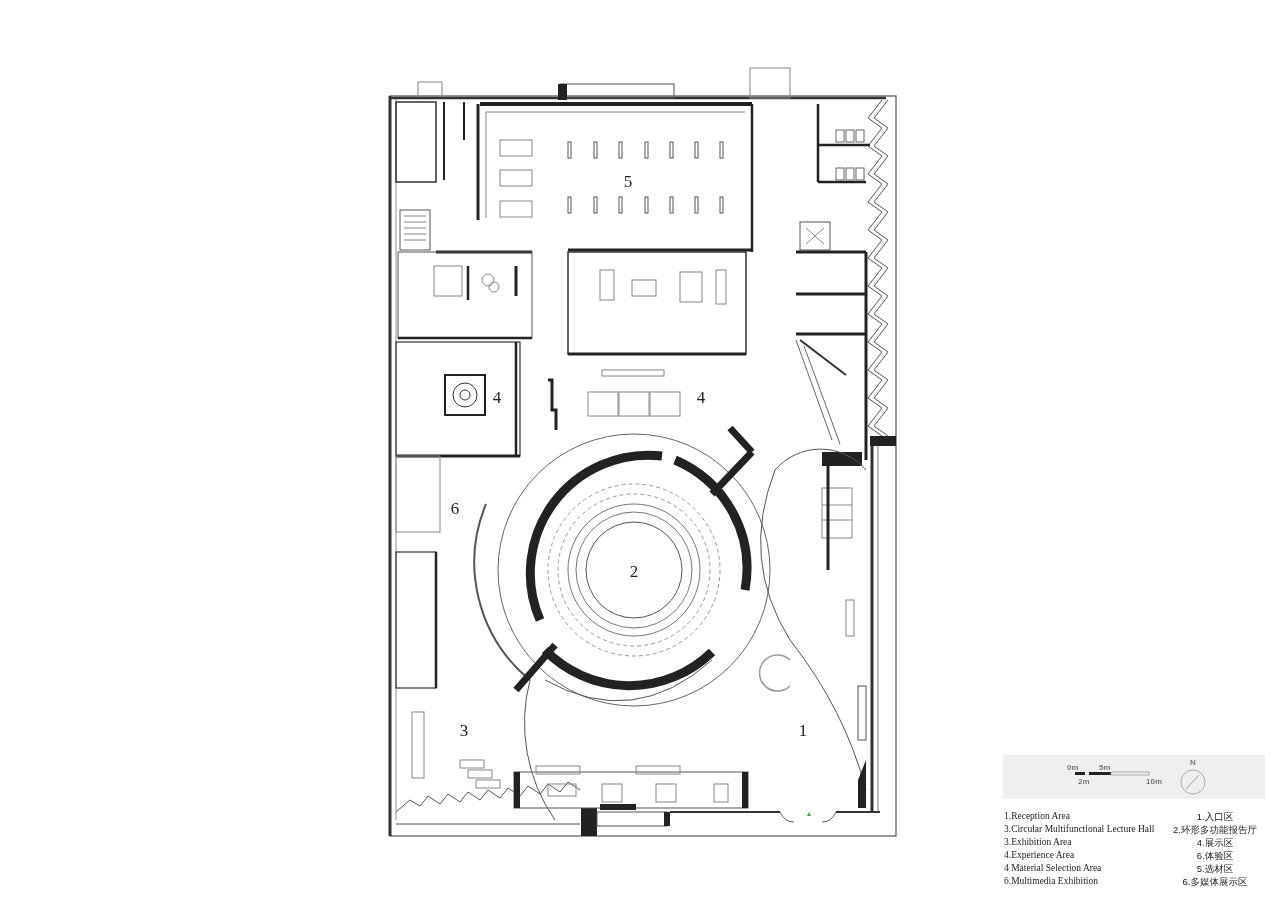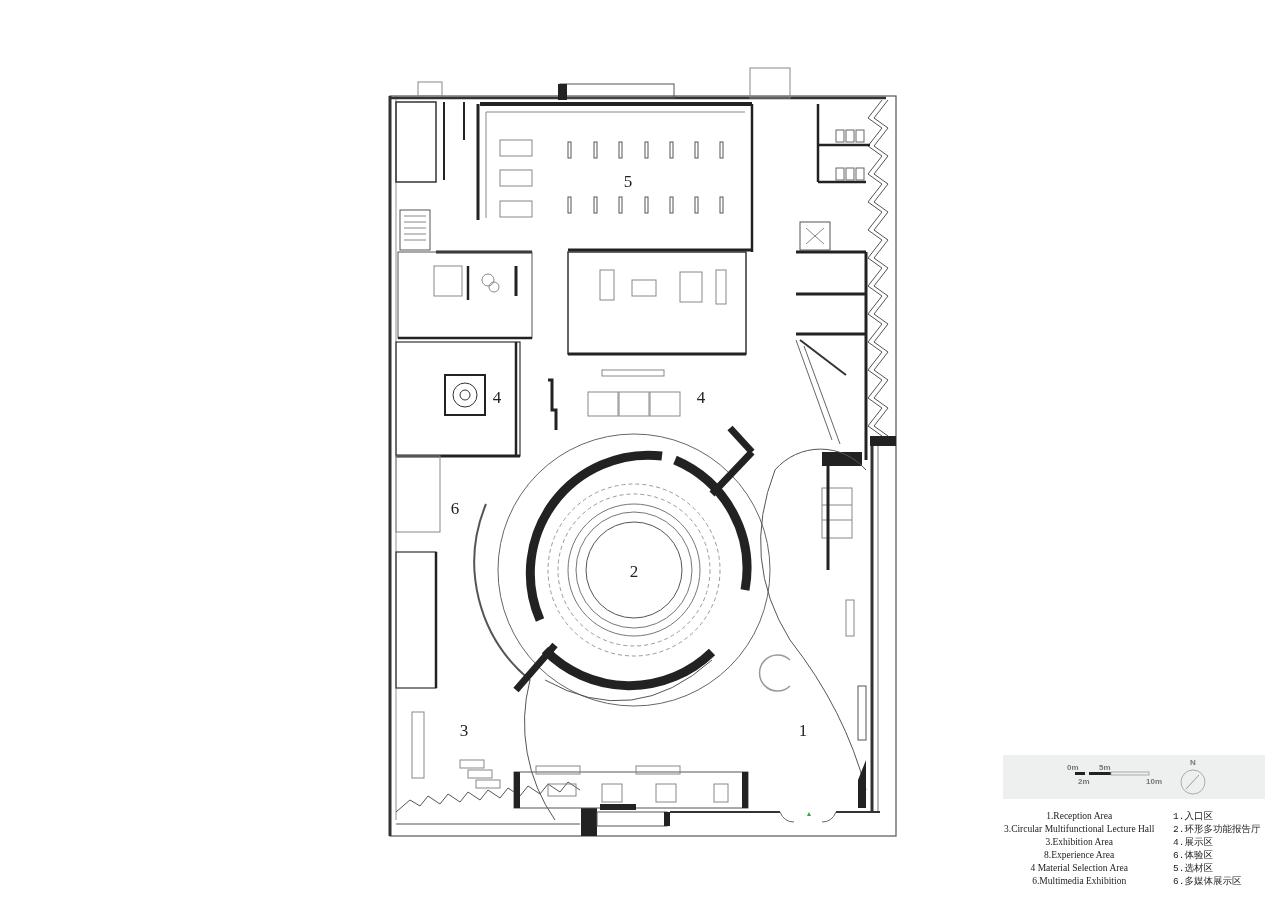--- a/index.html
+++ b/index.html
@@ -2,22 +2,22 @@
 <html><head>
 <meta charset="utf-8">
 <style>
   html,body{margin:0;padding:0;background:#ffffff;}
   body{width:1280px;height:904px;position:relative;overflow:hidden;font-family:"DejaVu Serif",serif;}
   #plan{position:absolute;left:0;top:0;}
   .zone-label{font-family:"Liberation Serif",serif;font-size:17px;fill:#222;}
   .scale-box{position:absolute;left:1003px;top:755px;width:262px;height:44px;background:#eef0ef;font-weight:bold;}
   .scale-text{font-family:"Liberation Sans",sans-serif;font-size:8px;fill:#777;}
   .legend{position:absolute;top:810px;font-family:"Liberation Serif","DejaVu Serif",serif;font-size:9.5px;color:#222;line-height:13px;}
-  .legend-en{left:1004px;text-align:center;}
-  .legend-zh{left:1173px;font-family:Liberation Mono, monospace;font-size:9.5px;}
+  .legend-en{left:1004px;}
+  .legend-zh{left:1173px;font-family:Liberation Sans, sans-serif;font-size:9.5px;text-align:center;}
   .legend div{white-space:nowrap;}
 </style>
 </head>
 <body>
 
 <svg id="plan" width="1280" height="904" viewBox="0 0 1280 904" xmlns="http://www.w3.org/2000/svg">
   <g fill="none" stroke="#333" stroke-width="1">
 
     <g>
       <rect x="390" y="96" width="506" height="740" stroke="#555" stroke-width="1.2"></rect>
@@ -228,21 +228,21 @@
       <line x1="183" y1="34" x2="196" y2="20" stroke="#999" stroke-width="1"></line>
       <text class="scale-text" x="187" y="10">N</text>
     </g>
   </svg>
 </div>
 
 <div class="legend legend-en">
   <div>1.Reception Area</div>
   <div>3.Circular Multifunctional Lecture Hall</div>
   <div>3.Exhibition Area</div>
-  <div>8.Experience Area</div>
+  <div>4.Experience Area</div>
   <div>4 Material Selection Area</div>
   <div>6.Multimedia Exhibition</div>
 </div>
 
 <div class="legend legend-zh">
   <div>1.入口区</div>
   <div>2.环形多功能报告厅</div>
   <div>4.展示区</div>
   <div>6.体验区</div>
   <div>5.选材区</div>

